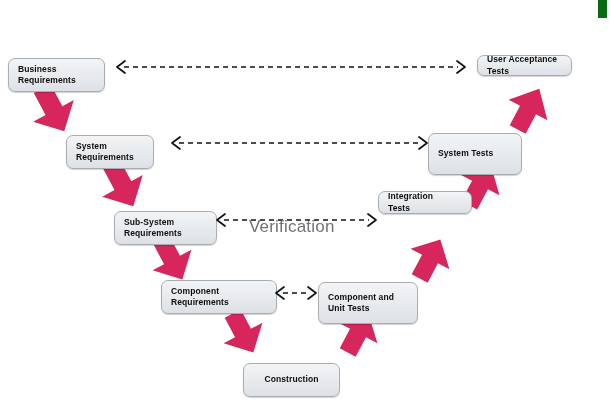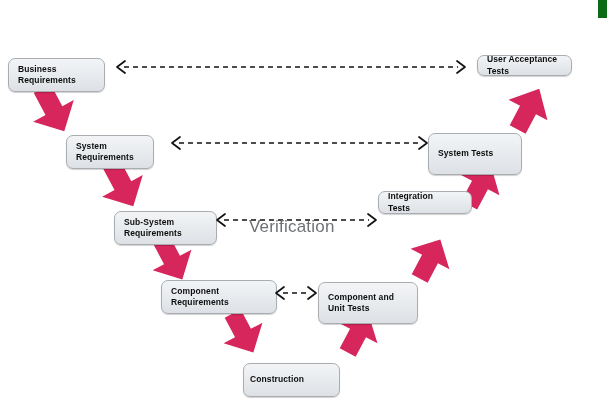--- a/index.html
+++ b/index.html
@@ -20,21 +20,21 @@
     padding:0 9px;
     color:#0d0d0d;
     font-weight:bold;
     font-size:8.5px;
     line-height:11.5px;
     letter-spacing:0.1px;
     font-family:"Liberation Sans",sans-serif;
     margin-top:7px;
   }
   .node span{display:block;white-space:nowrap;}
-  .node.ctr{padding:16px 6px;}
+  .node.ctr{align-items:center;padding:16px 6px;}
 
   
   .caption{
     position:absolute;
     color:#6e7276;
     font-size:17px;
     font-family:"Liberation Sans",sans-serif;
     white-space:nowrap;
     letter-spacing:0.2px;
   }

